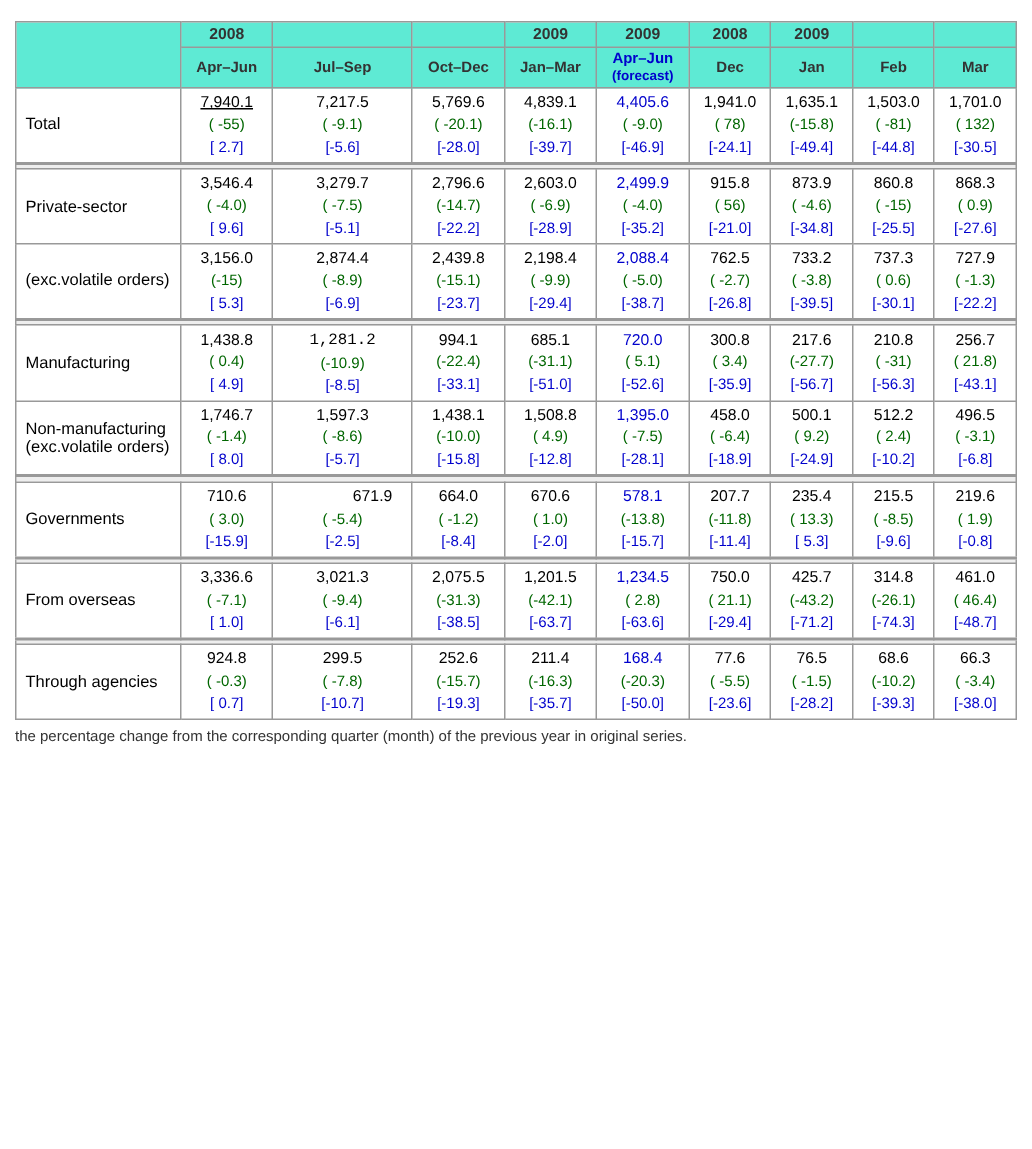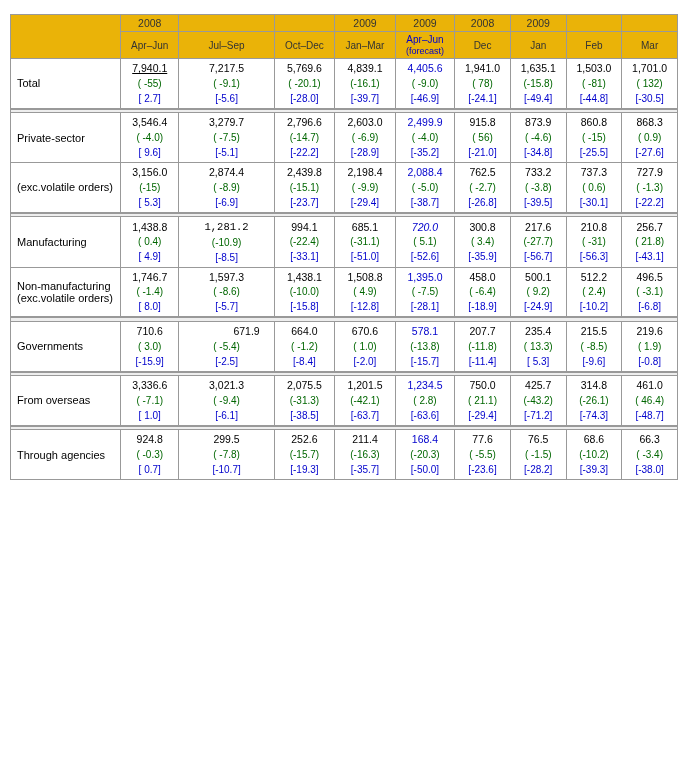--- a/index.html
+++ b/index.html
@@ -29,22 +29,22 @@
       border-collapse: collapse;
       font-size: 10.5px;
     }
     th, td {
       border: 1px solid #999;
       padding: 2px 4px;
       text-align: center;
       vertical-align: middle;
     }
     th {
-      background: #eab308;
-      font-weight: normal;
+      background: #5eead4;
+      font-weight: bold;
     }
     .row-label {
       text-align: left;
       font-size: 11px;
       padding-left: 6px;
     }
     .green { color: #006600; font-size: 10px; }
     .blue { color: #0000cc; font-size: 10px; }
     .forecast-col { color: #0000cc; }
     .col-header-top { font-size: 10.5px; color: #333; }
@@ -318,21 +318,21 @@
         </td>
         <td>
           <div class="cell-block">
       <span style="color:#000;">685.1</span><br>
       <span class="green">(-31.1)</span><br>
       <span class="blue">[-51.0]</span>
     </div>
         </td>
         <td>
           <div class="cell-block">
-      <span style="color:#0000cc;font-style:italic;">720.0</span><br>
+      <span style="color:#0000cc;">720.0</span><br>
       <span class="green">( 5.1)</span><br>
       <span class="blue">[-52.6]</span>
     </div>
         </td>
         <td>
           <div class="cell-block">
       <span style="color:#000;">300.8</span><br>
       <span class="green">( 3.4)</span><br>
       <span class="blue">[-35.9]</span>
     </div>
@@ -629,13 +629,14 @@
       <span style="color:#000;">66.3</span><br>
       <span class="green">( -3.4)</span><br>
       <span class="blue">[-38.0]</span>
     </div>
         </td>
       </tr>
     </tbody>
 </table>
 
 <div class="note-section" id="notes-container">
+    <p>  the percentage change from the corresponding quarter (month) of the previous year in original series.</p>
   </div>
 
 </body></html>

